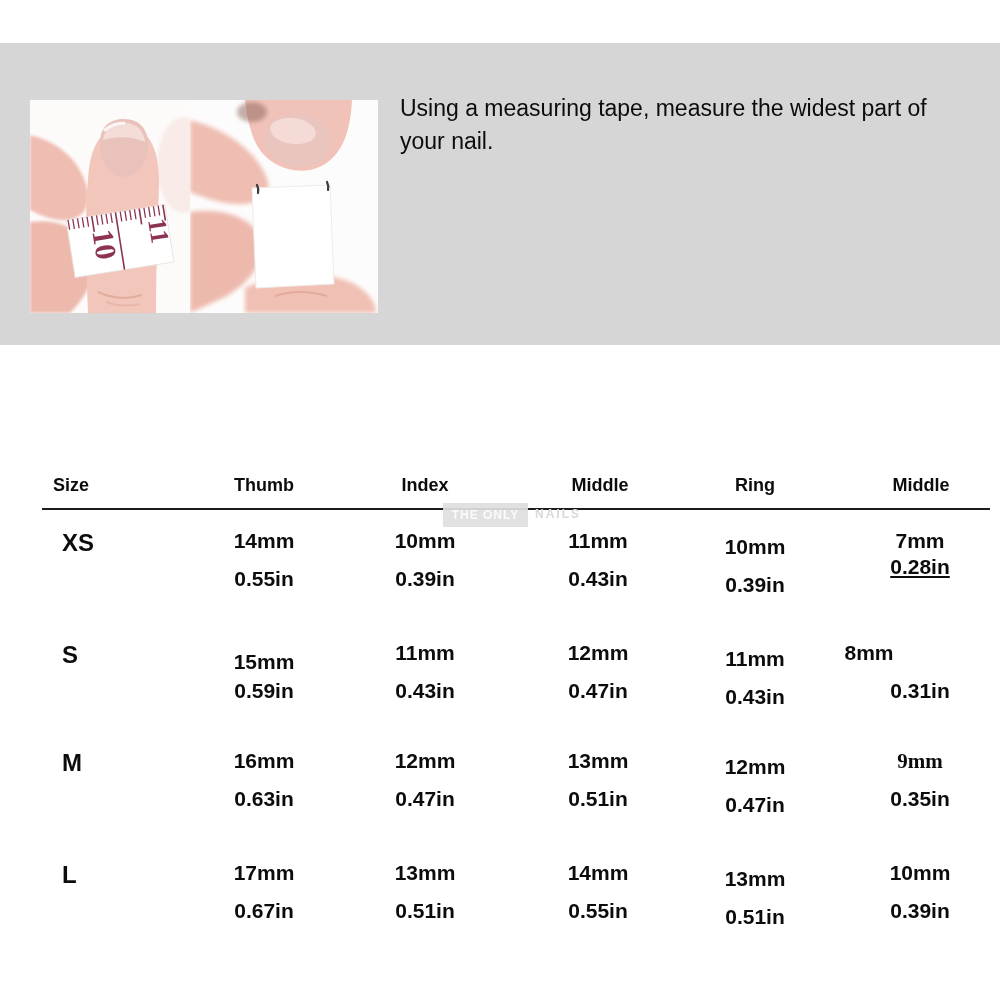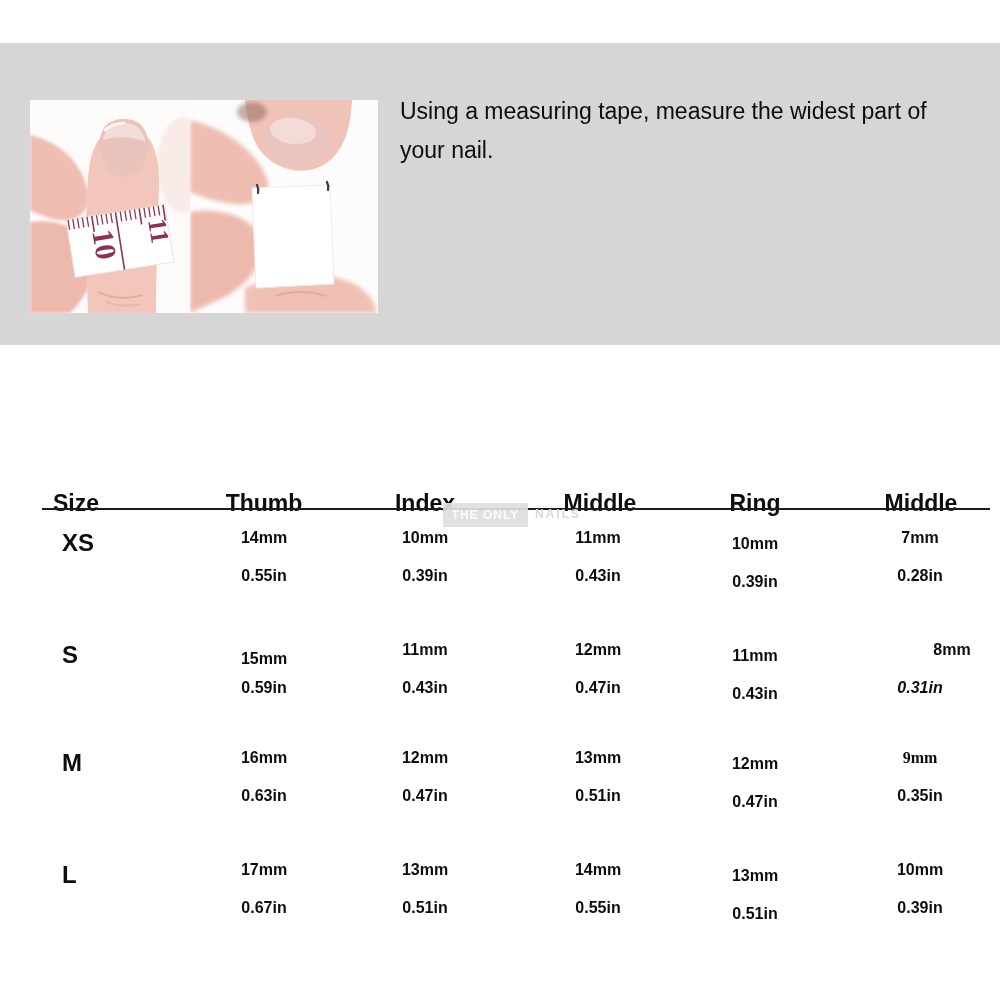--- a/index.html
+++ b/index.html
@@ -14,45 +14,45 @@
     background:#ffffff;font-family:"Liberation Sans","DejaVu Sans",sans-serif;color:var(--text);}
   #canvas{position:relative;width:1000px;height:1000px;background:#ffffff;}
 
   
   .banner{position:absolute;left:0;top:43px;width:1000px;height:302px;background:var(--banner-bg);}
   .photo{position:absolute;top:57px;display:block;}
   .photo.left{left:30px;width:160px;height:213px;}
   .photo.right{left:190px;width:188px;height:213px;}
 
   .instructions{position:absolute;left:430px;top:92px;width:552px;
-    font-size:23px;line-height:39px;color:var(--text);}
+    font-size:23px;line-height:33px;color:var(--text);}
   .instructions p{margin:0 0 17px 0;}
 
   
   .title{position:absolute;top:382px;left:0;width:988px;text-align:center;
     font-size:38px;font-weight:bold;letter-spacing:.5px;color:var(--text);}
 
   
   .thead{position:absolute;top:472px;left:0;width:1000px;height:40px;}
-  .thead span{position:absolute;top:18px;font-size:23px;font-weight:bold;white-space:nowrap;}
+  .thead span{position:absolute;top:3px;font-size:18px;font-weight:bold;white-space:nowrap;}
   .thead .centered{transform:translateX(-50%);}
   .header-line{position:absolute;top:508px;left:42px;width:948px;height:2px;background:var(--line);}
 
   
   .wm-box{position:absolute;left:443px;top:503px;width:85px;height:24px;
     background:rgba(223,223,223,.93);display:flex;align-items:center;justify-content:center;
     font-size:12px;font-weight:bold;letter-spacing:1px;color:#fbfbfb;white-space:nowrap;}
   .wm-nails{position:absolute;left:535px;top:507px;font-size:12px;font-weight:bold;
     letter-spacing:2px;color:#d9d9d9;white-space:nowrap;}
 
   
   .trow{position:absolute;left:0;width:872px;height:70px;}
   .cell{position:absolute;white-space:nowrap;font-weight:bold;}
   .cell.size{left:62px;top:0;font-size:24px;}
-  .cell.val{transform:translateX(-50%);font-size:16px;}
+  .cell.val{transform:translateX(-50%);font-size:21px;}
 </style>
 </head>
 <body>
 
 <div id="canvas">
 
   <div class="banner">
 
     <svg class="photo left" viewBox="0 0 160 213">
       <defs>
@@ -137,34 +137,34 @@
         <span class="cell size">XS</span>
         <span class="cell val" style="left: 264px; top: 0px;">14mm</span>
         <span class="cell val" style="left: 264px; top: 38px;">0.55in</span>
         <span class="cell val" style="left: 425px; top: 0px;">10mm</span>
         <span class="cell val" style="left: 425px; top: 38px;">0.39in</span>
         <span class="cell val" style="left: 598px; top: 0px;">11mm</span>
         <span class="cell val" style="left: 598px; top: 38px;">0.43in</span>
         <span class="cell val" style="left: 755px; top: 6px;">10mm</span>
         <span class="cell val" style="left: 755px; top: 44px;">0.39in</span>
         <span class="cell val" style="left: 920px; top: 0px;">7mm</span>
-        <span class="cell val" style="left: 920px; top: 38px;">0.28in</span>
+        <span class="cell val" style="left: 920px; top: 26px; text-decoration: underline;">0.28in</span>
       </div>
       <div class="trow" style="top: 641px;">
         <span class="cell size">S</span>
         <span class="cell val" style="left: 264px; top: 9px;">15mm</span>
         <span class="cell val" style="left: 264px; top: 38px;">0.59in</span>
         <span class="cell val" style="left: 425px; top: 0px;">11mm</span>
         <span class="cell val" style="left: 425px; top: 38px;">0.43in</span>
         <span class="cell val" style="left: 598px; top: 0px;">12mm</span>
         <span class="cell val" style="left: 598px; top: 38px;">0.47in</span>
         <span class="cell val" style="left: 755px; top: 6px;">11mm</span>
         <span class="cell val" style="left: 755px; top: 44px;">0.43in</span>
-        <span class="cell val" style="left: 952px; top: 0px;">8mm</span>
-        <span class="cell val" style="left: 920px; top: 38px; font-style: italic;">0.31in</span>
+        <span class="cell val" style="left: 869px; top: 0px;">8mm</span>
+        <span class="cell val" style="left: 920px; top: 38px;">0.31in</span>
       </div>
       <div class="trow" style="top: 749px;">
         <span class="cell size">M</span>
         <span class="cell val" style="left: 264px; top: 0px;">16mm</span>
         <span class="cell val" style="left: 264px; top: 38px; text-align: right;">0.63in</span>
         <span class="cell val" style="left: 425px; top: 0px;">12mm</span>
         <span class="cell val" style="left: 425px; top: 38px;">0.47in</span>
         <span class="cell val" style="left: 598px; top: 0px;">13mm</span>
         <span class="cell val" style="left: 598px; top: 38px;">0.51in</span>
         <span class="cell val" style="left: 755px; top: 6px;">12mm</span>

